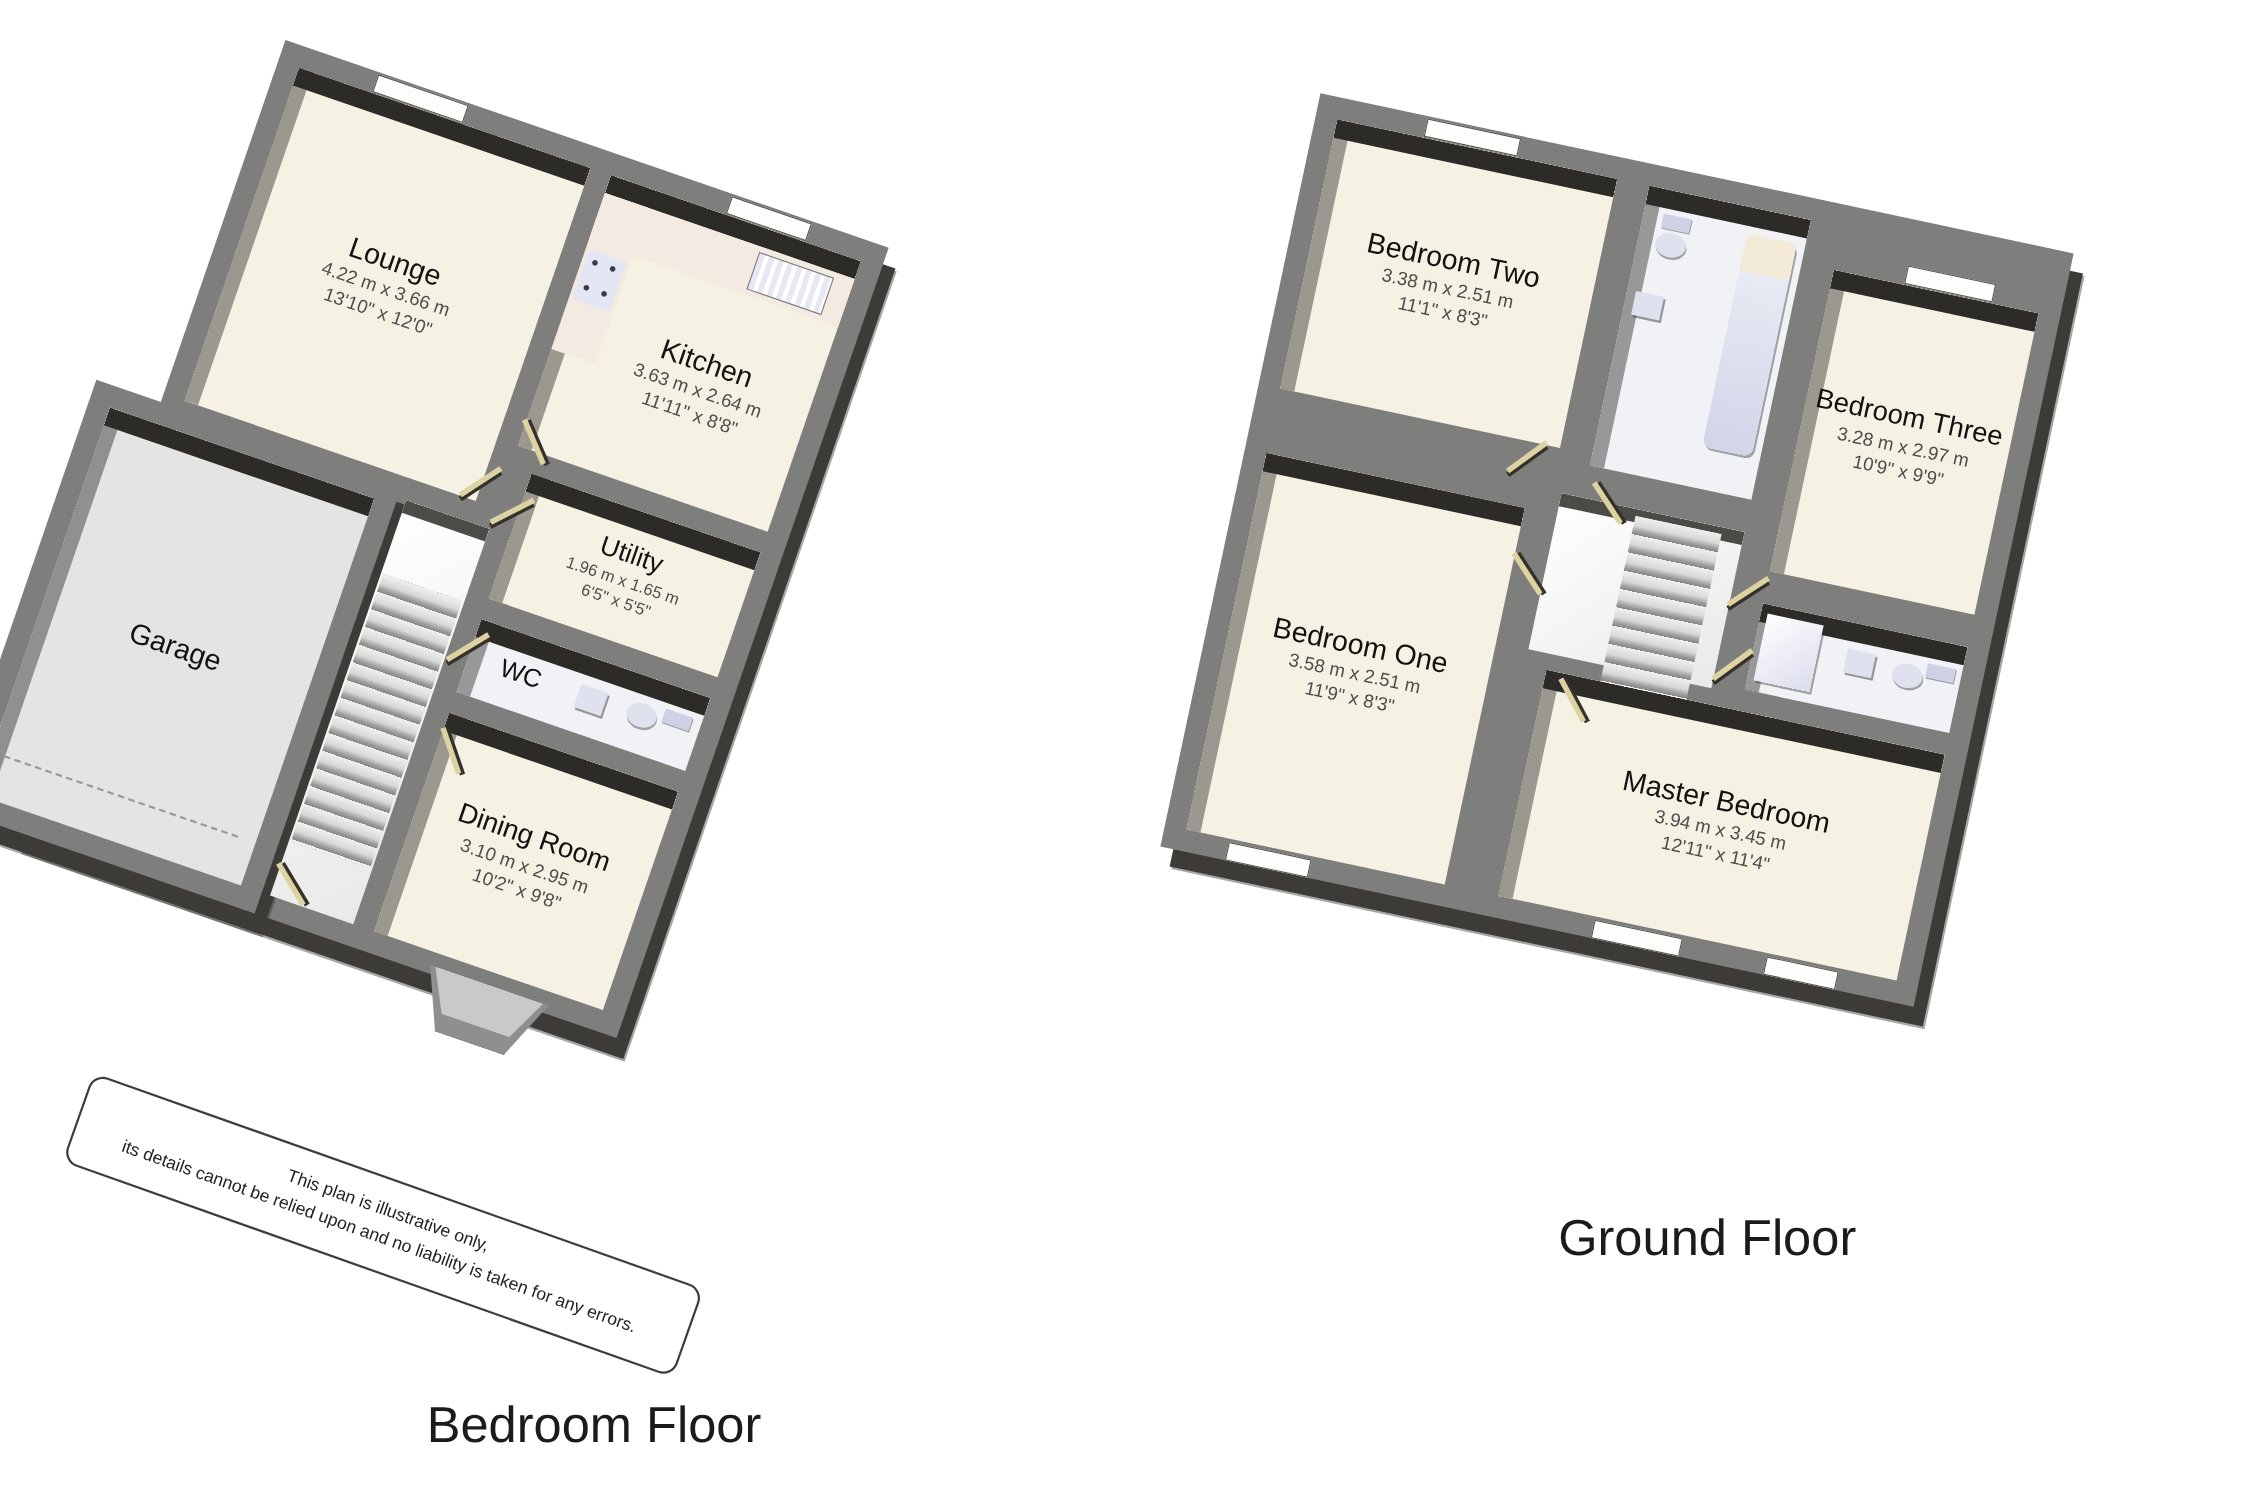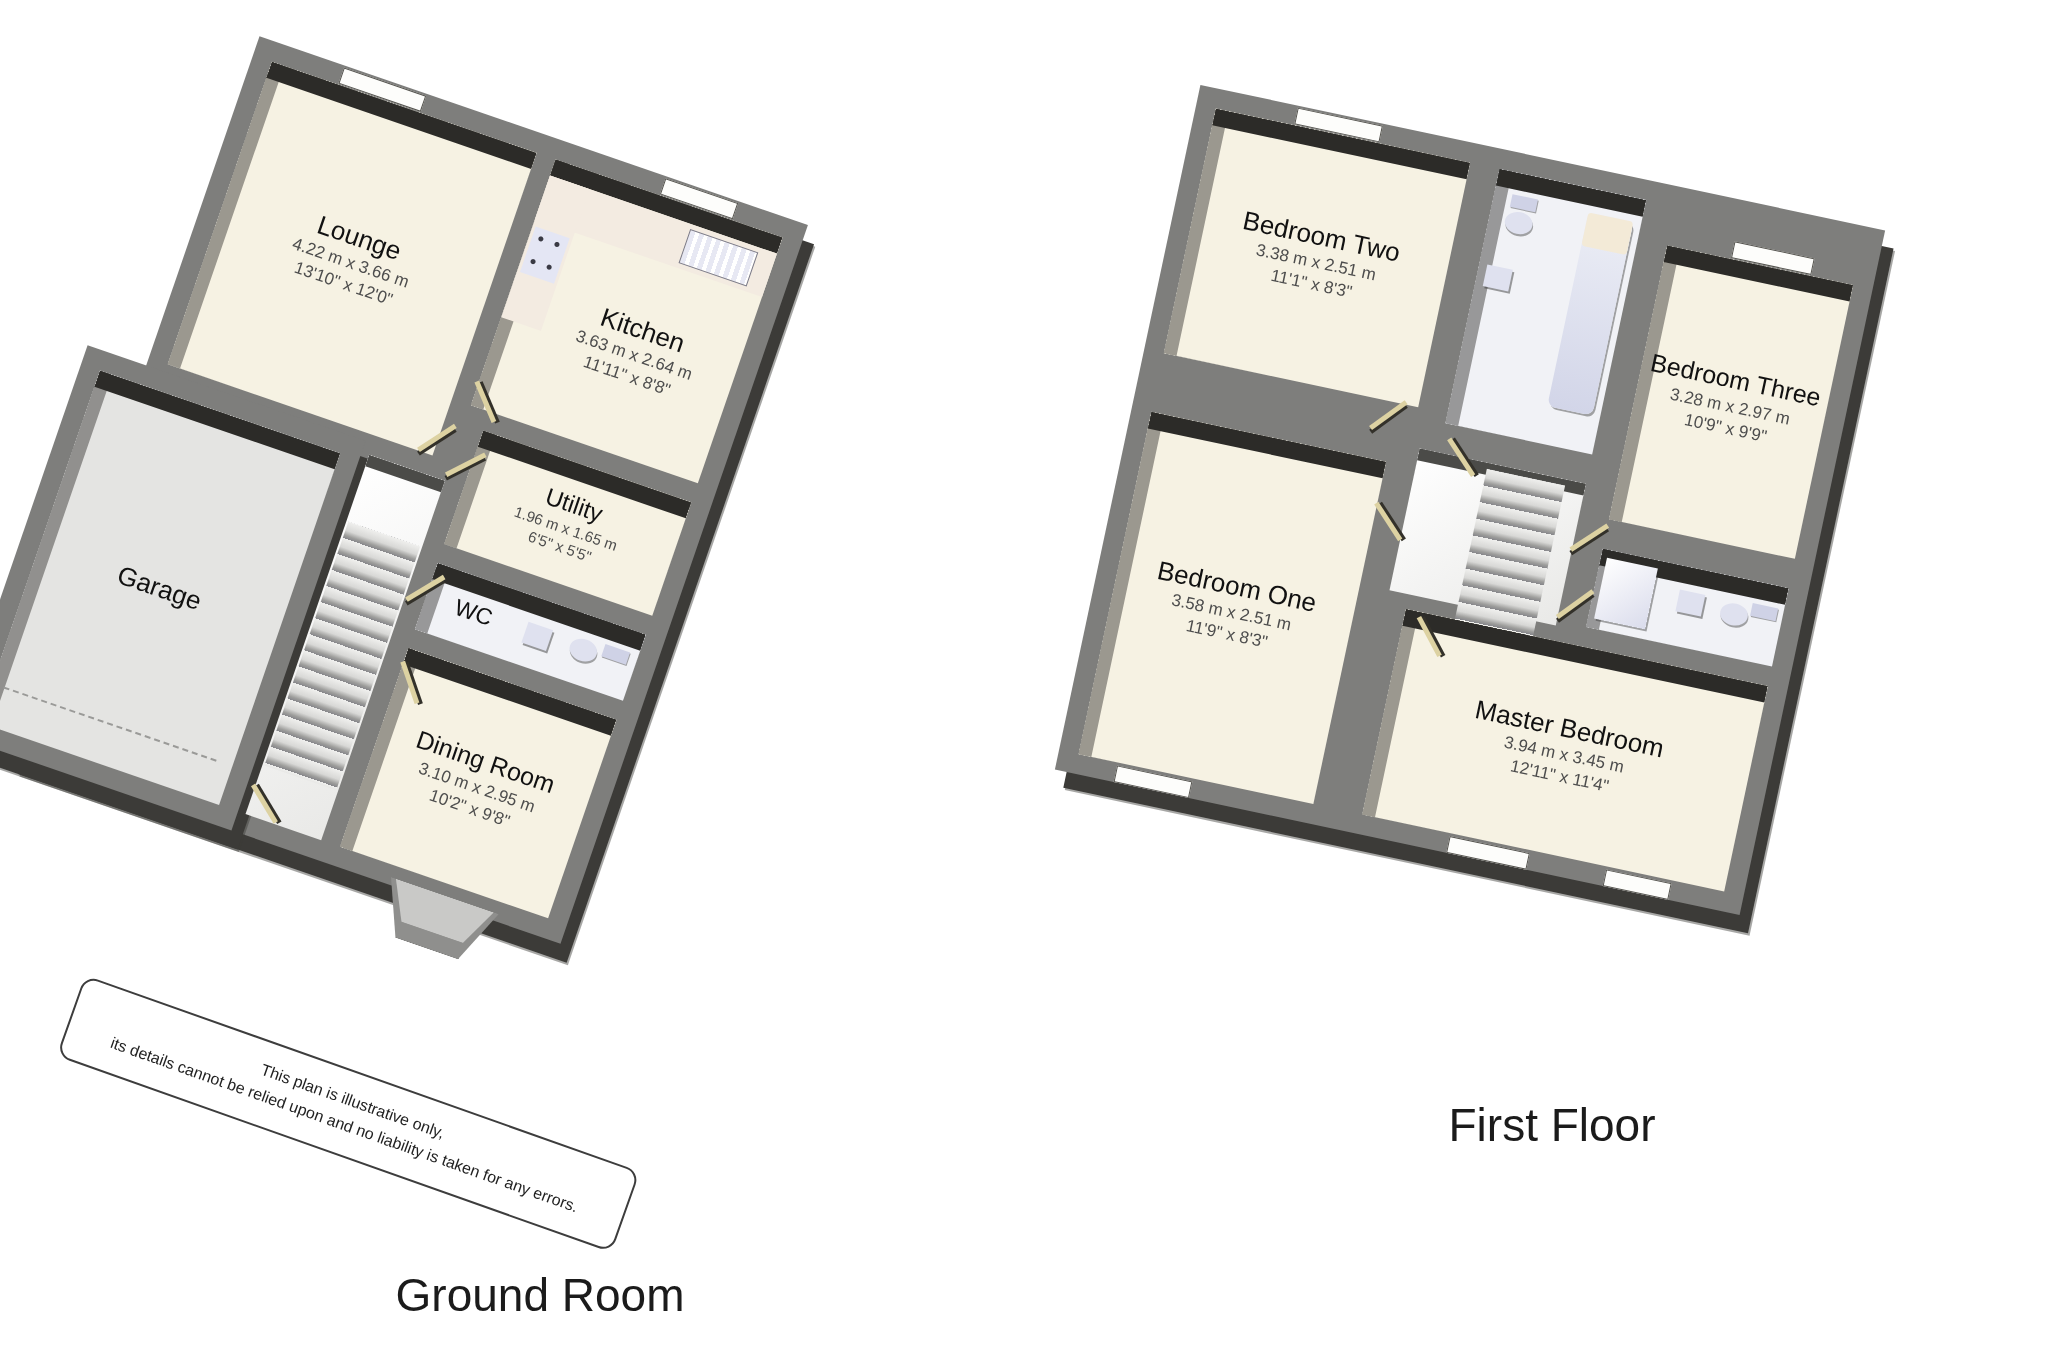--- a/index.html
+++ b/index.html
@@ -201,14 +201,14 @@
   <div class="door" style="left:272px;top:366px;transform:rotate(-45deg);"></div>
   <div class="door" style="left:472px;top:408px;transform:rotate(42deg);"></div>
   <div class="door" style="left:336px;top:470px;transform:rotate(-40deg);"></div>
 </div>
 
 <div class="disclaimer">
   <div>This plan is illustrative only,</div>
   <div>its details cannot be relied upon and no liability is taken for any errors.</div>
 </div>
 
-<div class="floor-title" style="left:540px;top:1268px;">Ground Room</div>
-<div class="floor-title" style="left:1552px;top:1098px;">First Floor</div>
+<div class="floor-title" style="left:540px;top:1268px;">Bedroom Floor</div>
+<div class="floor-title" style="left:1552px;top:1098px;">Ground Floor</div>
 
 </body></html>

